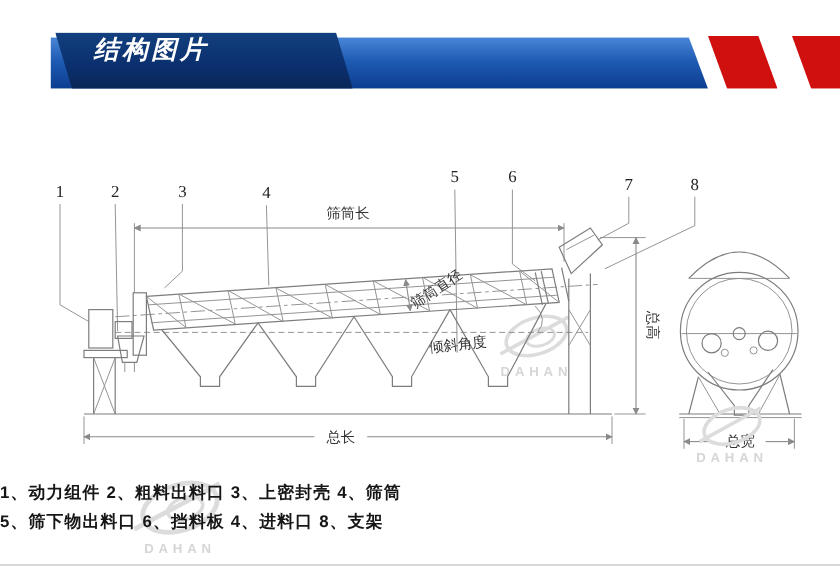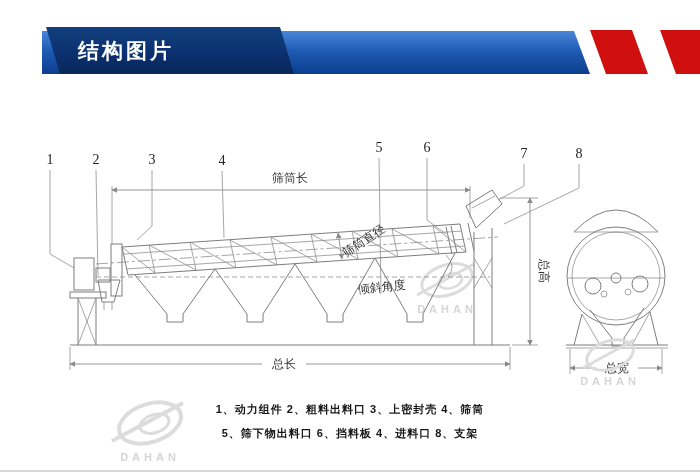--- a/index.html
+++ b/index.html
@@ -10,21 +10,21 @@
   
   .banner-bar{
     position:absolute;left:42px;top:31px;width:548px;height:43px;
     background:linear-gradient(180deg,#4a86d8 0%,#1f5cb4 45%,#0c3d8f 100%);
     clip-path:polygon(0 0, calc(100% - 16px) 0, 100% 100%, 0 100%);
   }
   .title-plate{
     position:absolute;left:46px;top:27px;width:248px;height:47px;
     background:linear-gradient(180deg,#12407e 0%,#0b2f6e 60%,#092757 100%);
     clip-path:polygon(0 0, calc(100% - 14px) 0, 100% 100%, 14px 100%);
-    display:flex;align-items:center;
+    display:flex;font-style:italic;
   }
   .page-title{
     color:#ffffff;font-size:21px;font-weight:bold;letter-spacing:3px;
     padding-left:32px;white-space:nowrap;
   }
   .red-stripe{
     position:absolute;top:30px;height:44px;background:#d00f0f;
     clip-path:polygon(0 0, calc(100% - 16px) 0, 100% 100%, 16px 100%);
   }
   .red-stripe.s1{left:590px;width:58px;}
@@ -35,22 +35,22 @@
   .thin{stroke:#8f8f8f;stroke-width:.8;fill:none;}
   .dim{stroke:#8a8a8a;stroke-width:.9;fill:none;}
   .dash{stroke-dasharray:5 3;}
   .dashdot{stroke-dasharray:12 3 3 3;}
   .lbl{font-family:"Liberation Sans",sans-serif;font-size:12px;fill:#333;}
   .num{font-family:"Liberation Serif",serif;font-size:14px;fill:#222;}
   .wm{stroke:#dcdcdc;fill:none;}
   .wmtext{fill:#d6d6d6;font-family:"Liberation Sans",sans-serif;font-size:11px;font-weight:bold;letter-spacing:4px;}
   
   .caption-line{
-    position:absolute;left:0;width:700px;text-align:center;
-    font-size:11px;font-weight:600;color:#161616;letter-spacing:1px;
+    position:absolute;left:0;width:700px;
+    font-size:14px;font-weight:600;color:#161616;letter-spacing:1px;
   }
   .caption-line.l1{top:402px;}
   .caption-line.l2{top:426px;}
   .bottom-border{
     position:absolute;left:0;bottom:0;width:700px;height:2px;background:#d8d8d8;
   }
 </style>
 </head>
 <body>
 

